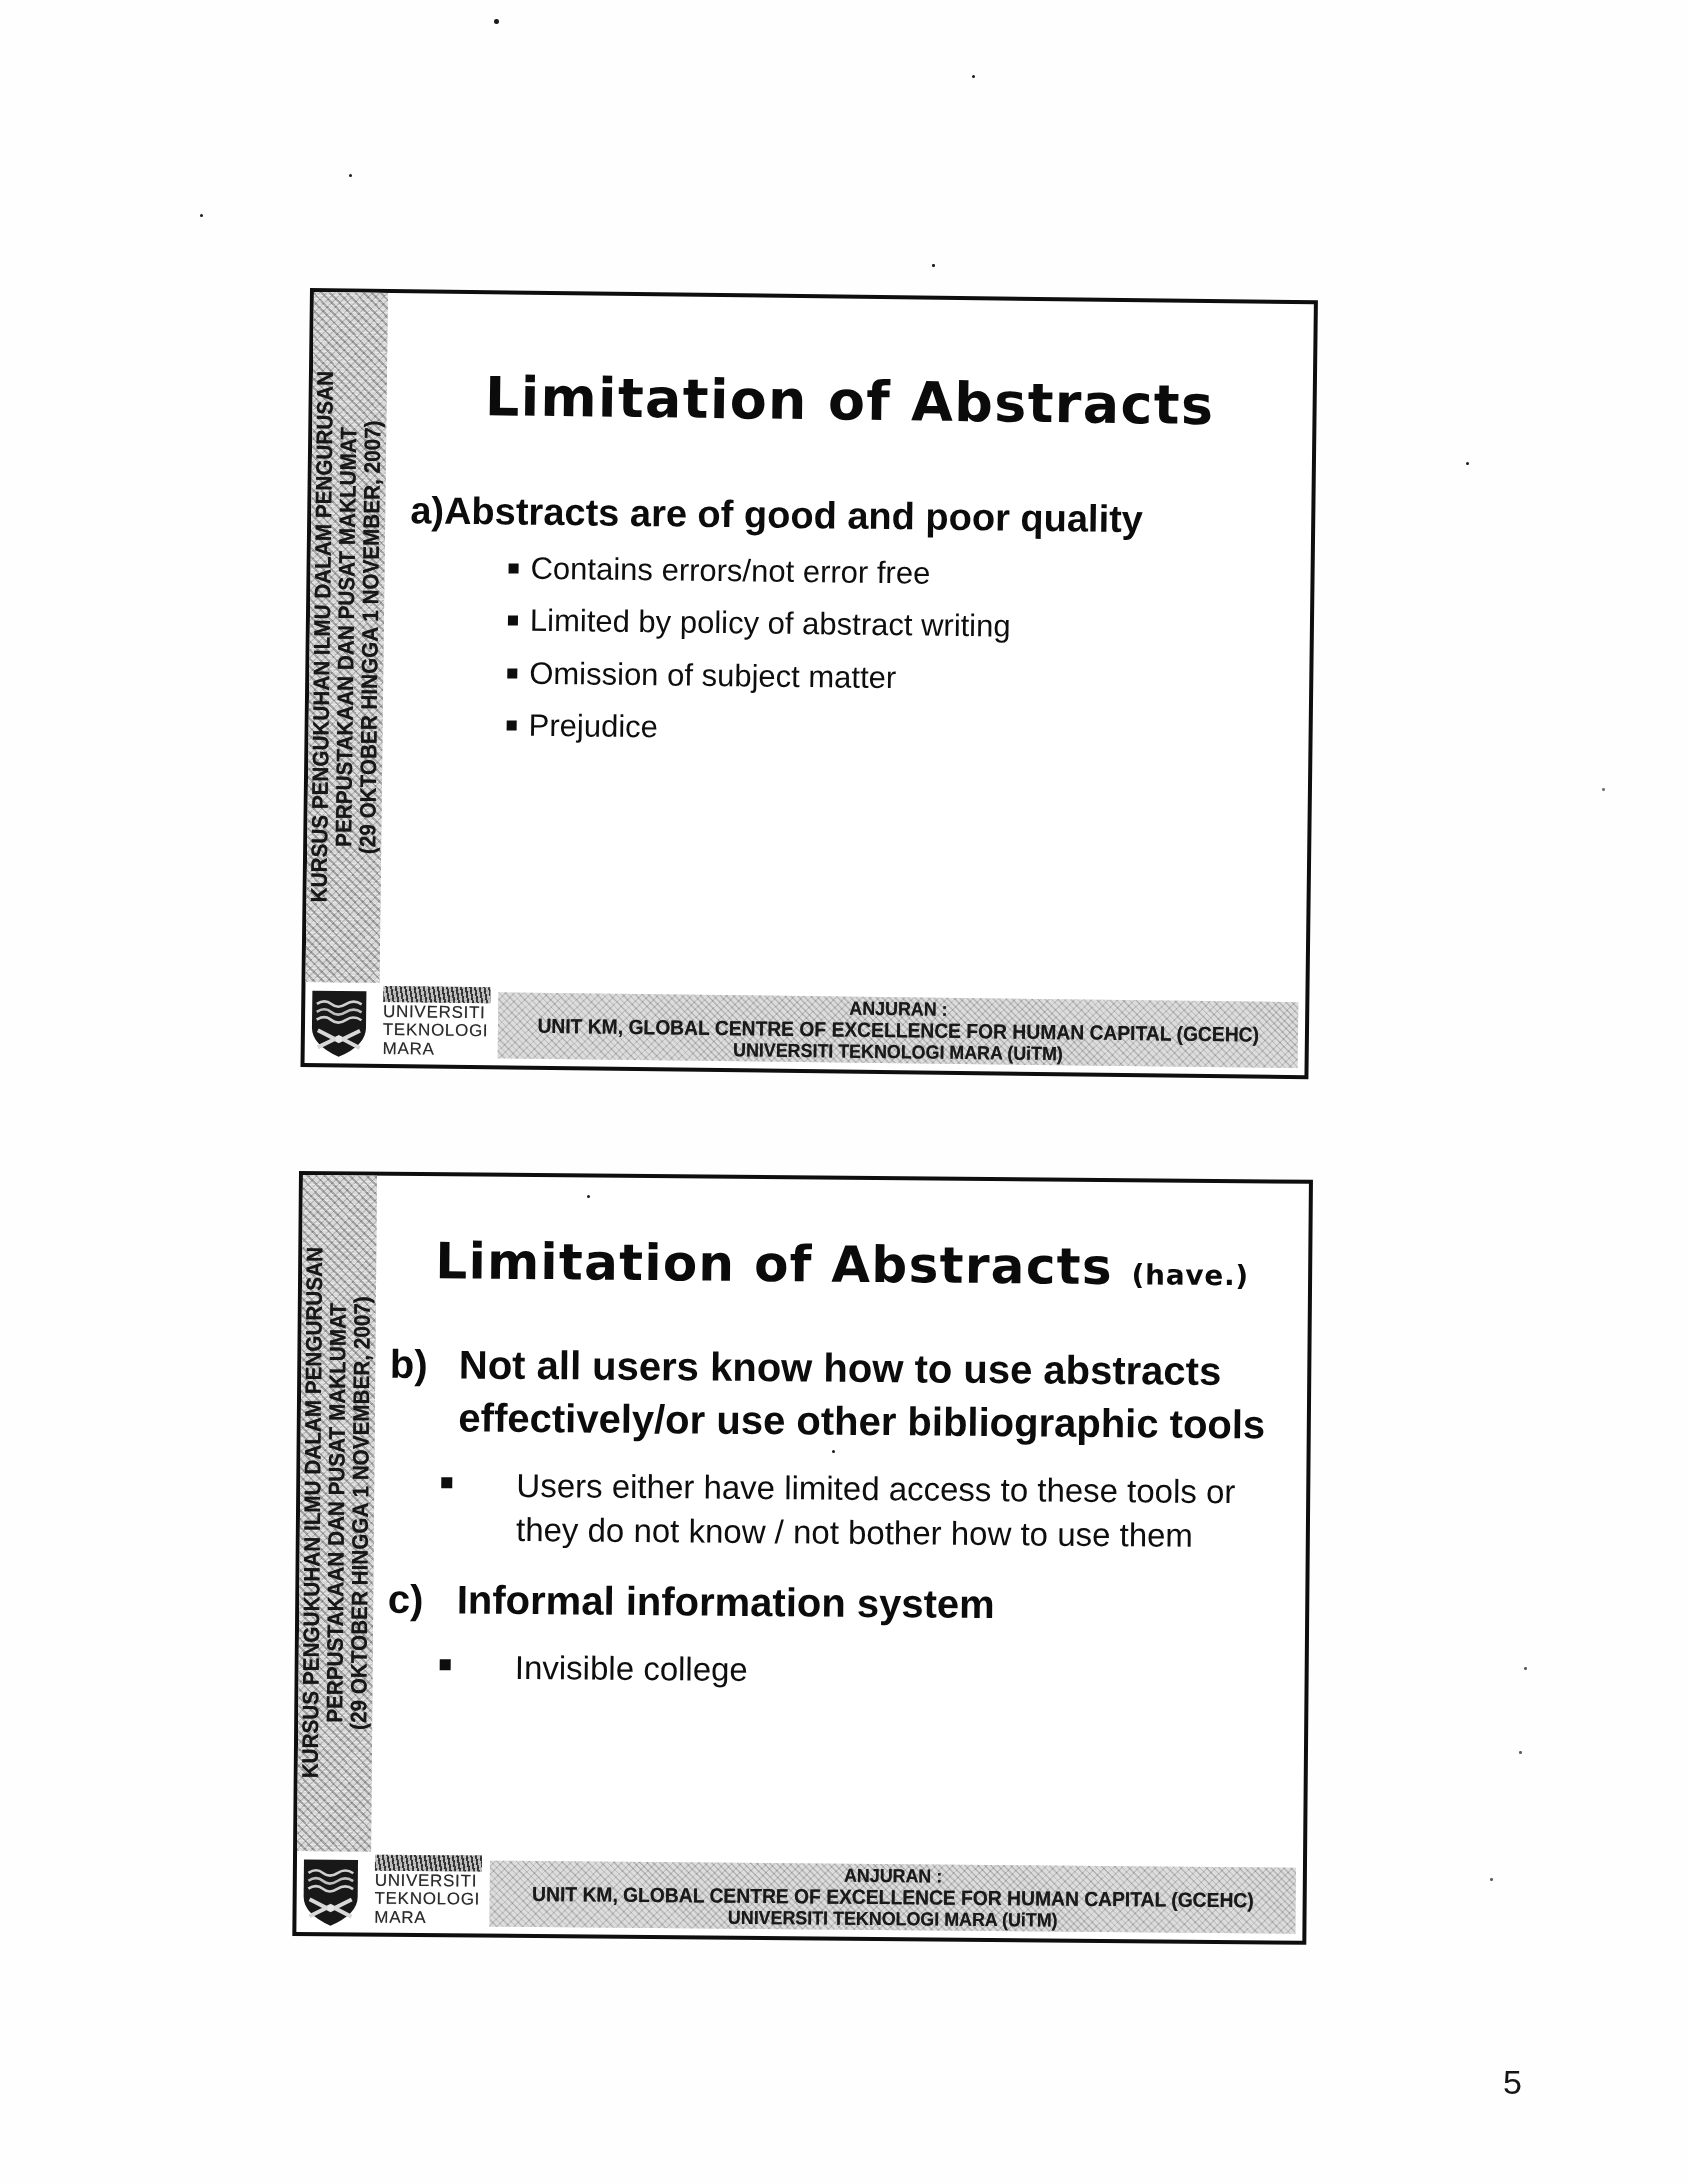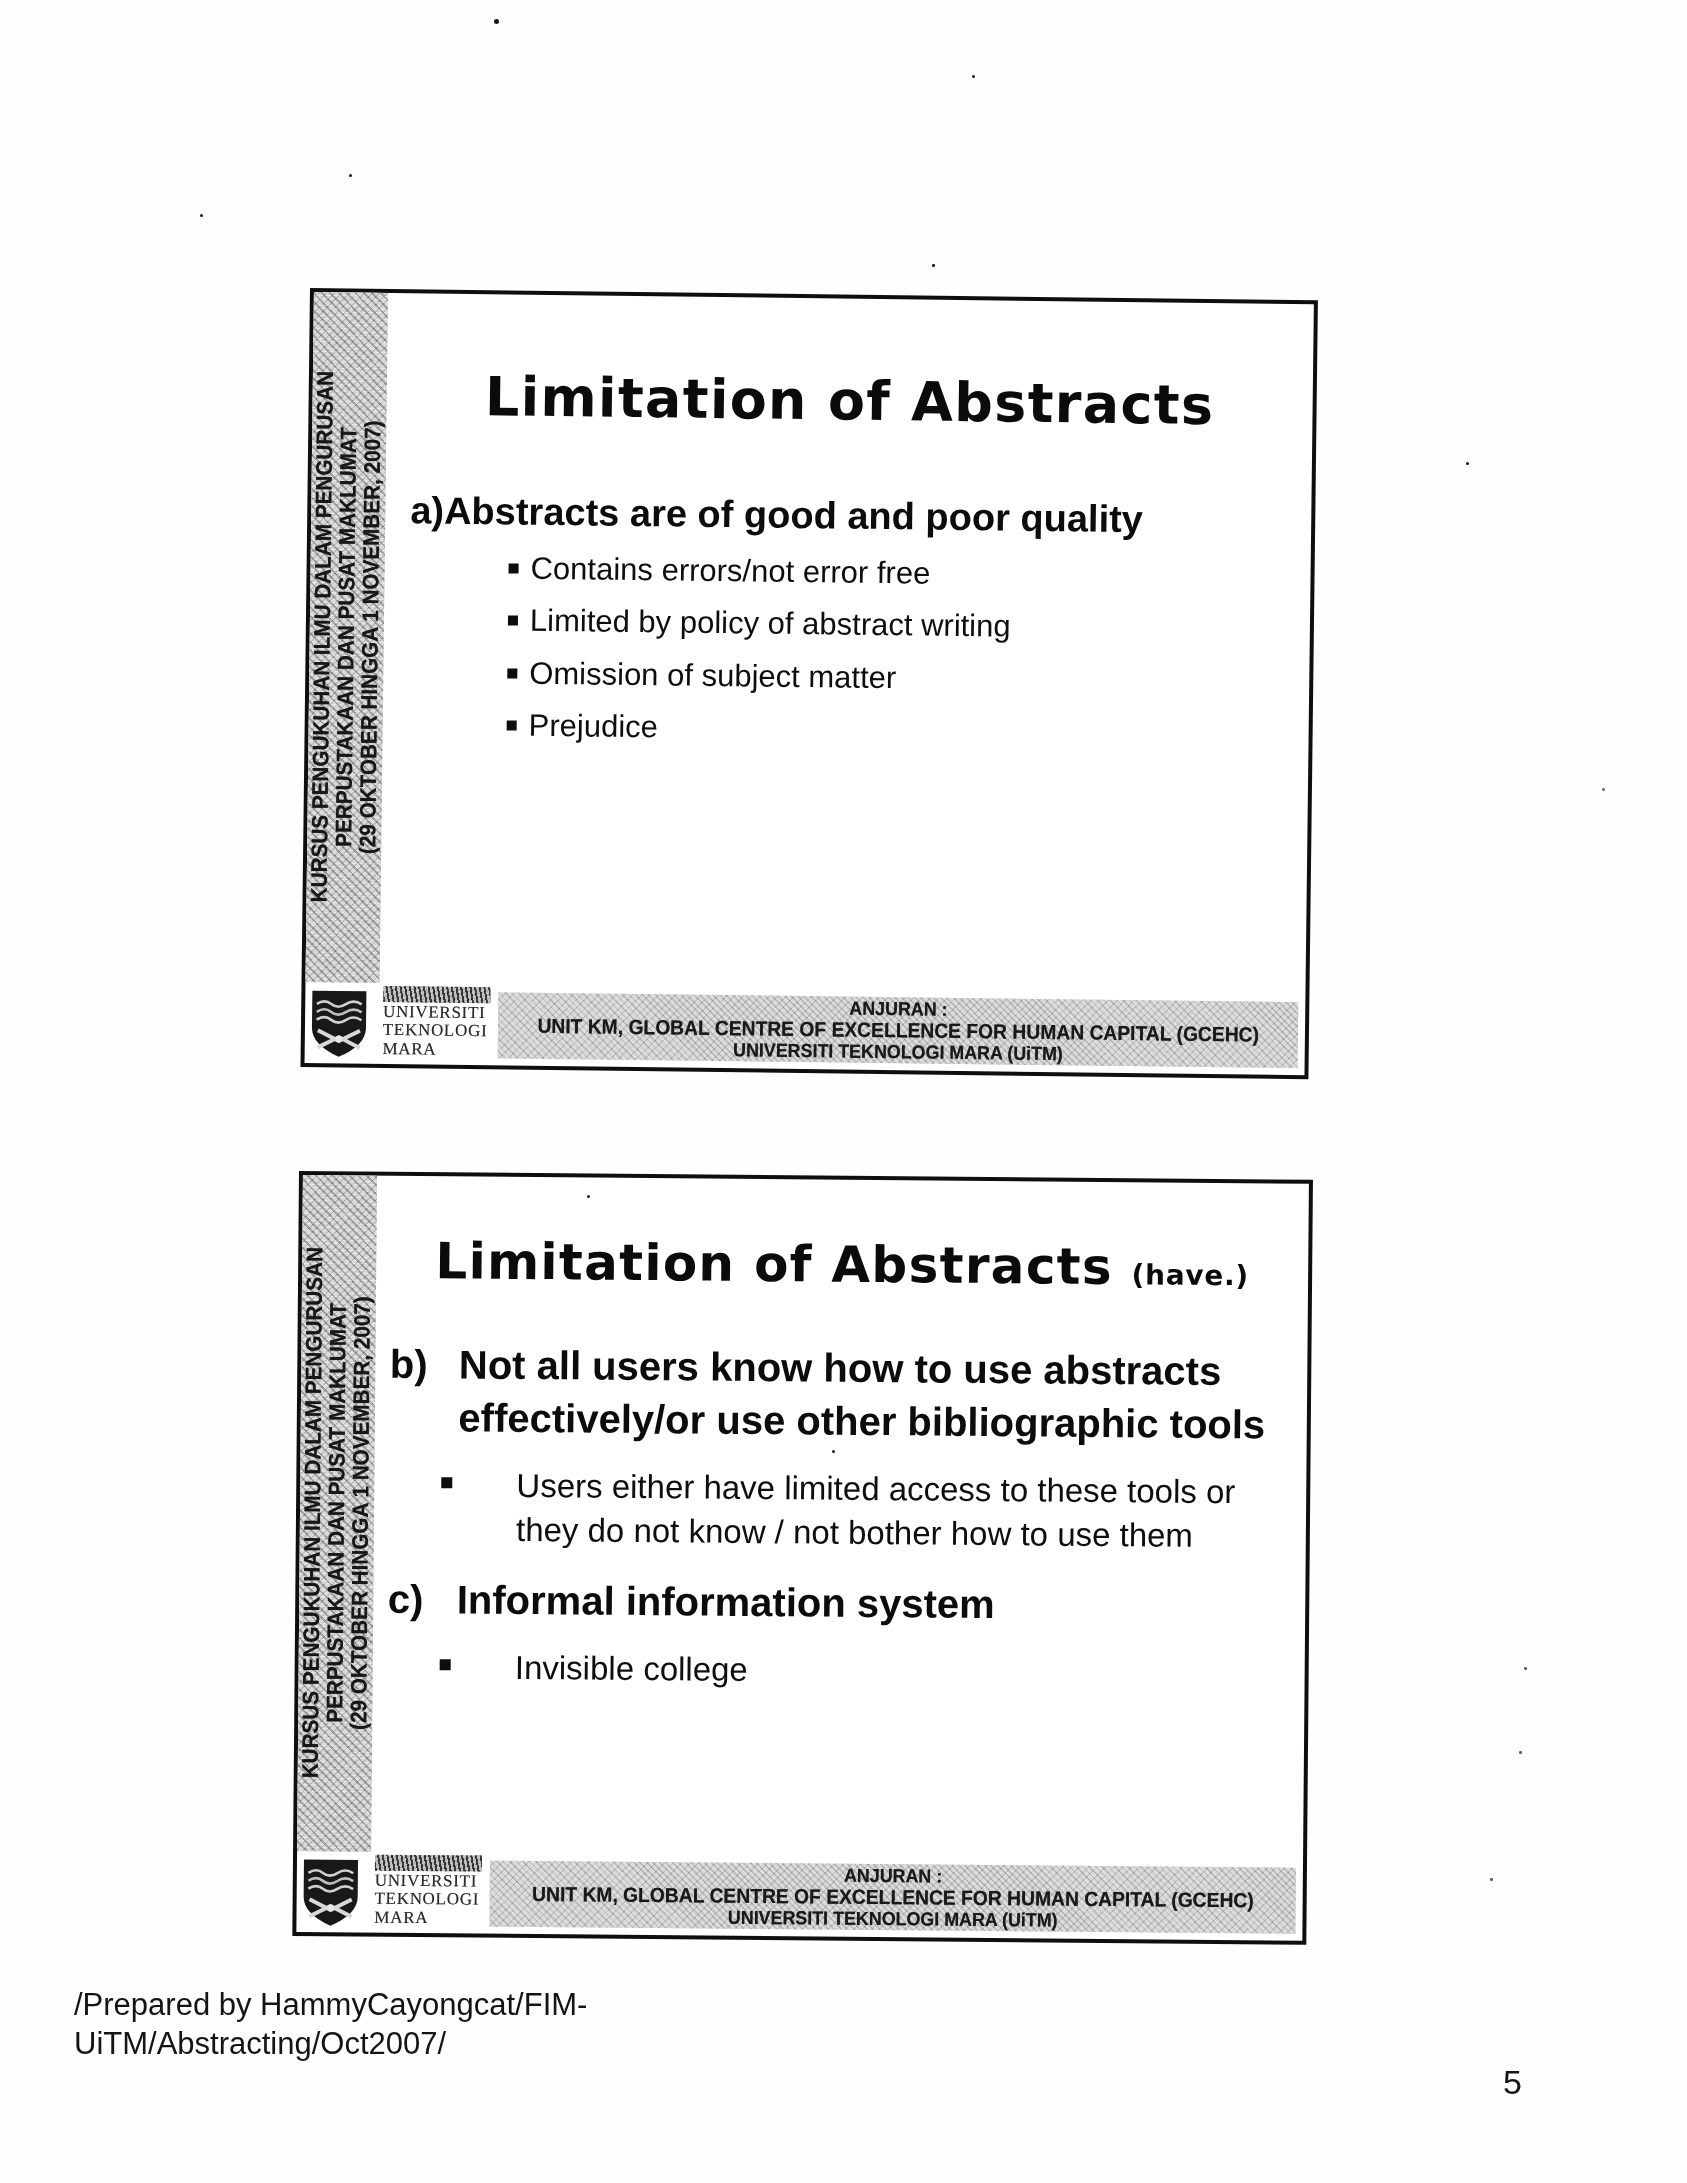--- a/index.html
+++ b/index.html
@@ -91,21 +91,21 @@
     display:flex;flex-direction:column;
   }
   .scribble{
     height:16px;margin:1.3px 4px 1.3px 0;
     background-color:#8a8a8a;
     background-image:
       repeating-linear-gradient(80deg, rgba(0,0,0,.55) 0 2px, rgba(255,255,255,.5) 2px 4.6px),
       repeating-linear-gradient(-15deg, rgba(0,0,0,.35) 0 1.3px, transparent 1.3px 4px);
   }
   .univ-line{
-    font-family:Liberation Serif, serif;
+    font-family:Liberation Sans, sans-serif;
     font-size:17px;line-height:18.5px;color:#2b2b2b;
     letter-spacing:0.7px;
     text-shadow:0 0 0.7px rgba(60,60,60,.6);
   }
   .band{
     flex:1 1 auto;
     margin:8px 6.6px 6.6px 4px;
     background-color:#c6c6c6;
     background-image:
       repeating-linear-gradient(45deg, rgba(80,80,80,.22) 0 1.3px, rgba(255,255,255,.25) 1.3px 4.6px),
@@ -258,24 +258,20 @@
         <div class="univ-line">MARA</div>
       </div>
       <div class="band">
         <div class="band-line band-line1">ANJURAN :</div>
         <div class="band-line band-line2">UNIT KM, GLOBAL CENTRE OF EXCELLENCE FOR HUMAN CAPITAL (GCEHC)</div>
         <div class="band-line band-line3">UNIVERSITI TEKNOLOGI MARA (UiTM)</div>
       </div>
     </div>
   </div>
 
-  <div class="page-footer">
-    <div>/Prepared by HammyCayongcat/FIM-</div>
-    <div>UiTM/Abstracting/Oct2007/</div>
-  </div>
 
   <div class="page-number">5</div>
 
   <div class="dot" style="left:494px;top:19px;width:4.6px;height:4.6px;"></div>
   <div class="dot" style="left:972px;top:75px;width:3.3px;height:3.3px;"></div>
   <div class="dot" style="left:349px;top:174px;width:3.3px;height:3.3px;"></div>
   <div class="dot" style="left:200px;top:214px;width:3.3px;height:3.3px;"></div>
   <div class="dot" style="left:932px;top:264px;width:2.6px;height:2.6px;"></div>
   <div class="dot" style="left:1466px;top:462px;width:3.3px;height:3.3px;"></div>
   <div class="dot" style="left:1602px;top:788px;width:2.6px;height:2.6px;opacity:.6;"></div>

